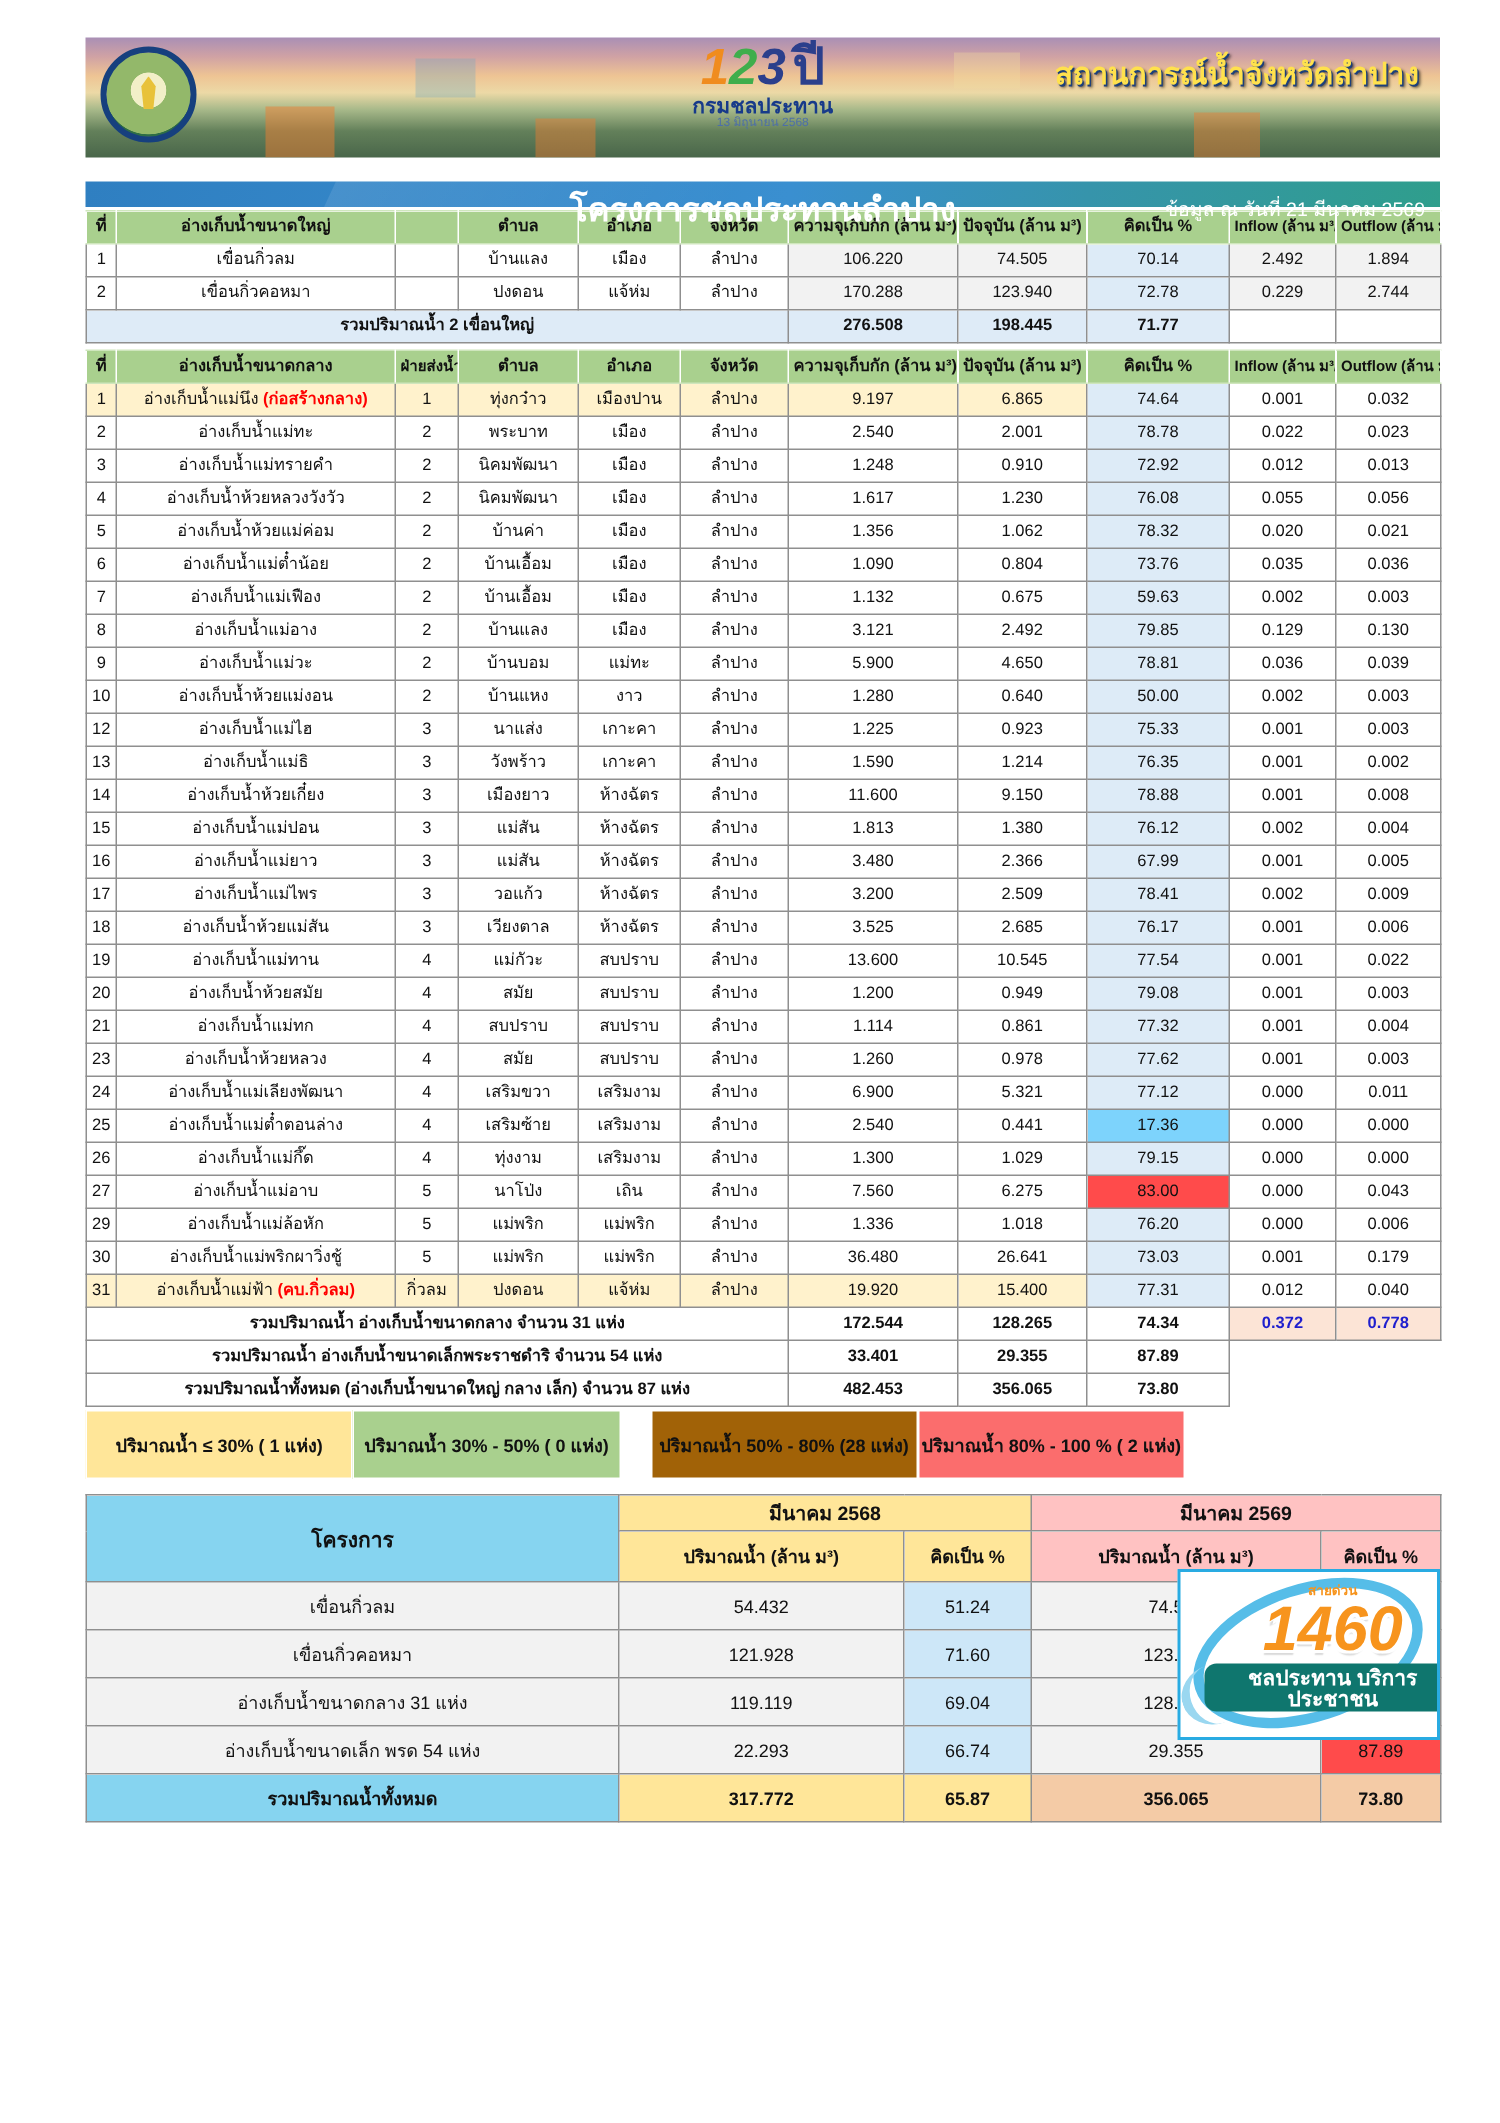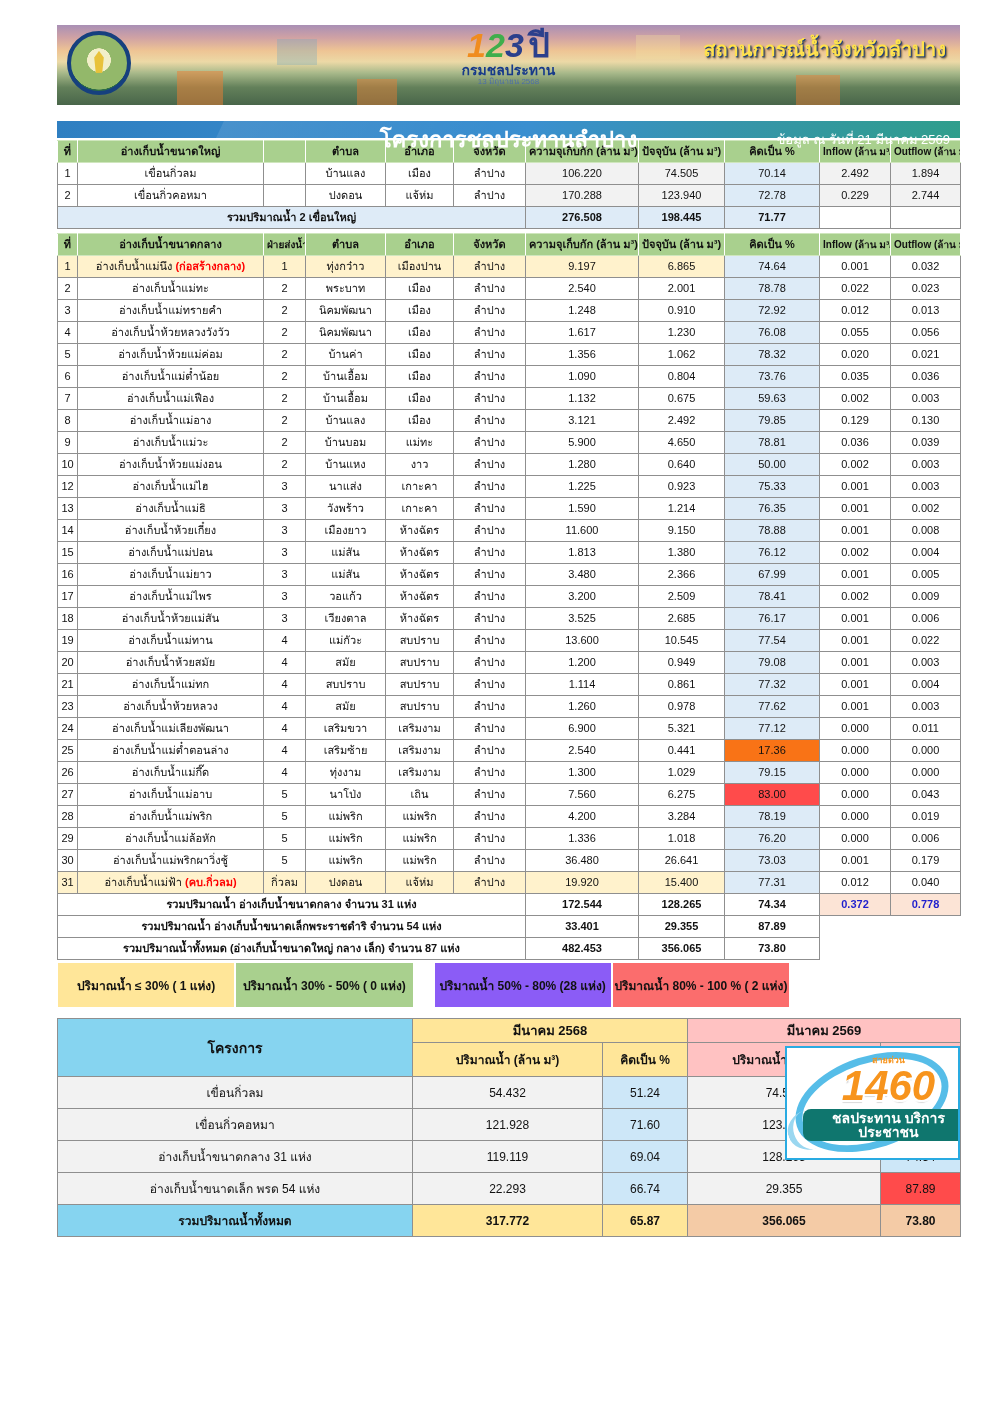--- a/index.html
+++ b/index.html
@@ -39,21 +39,21 @@
   .tb-title{position:absolute;left:0;right:0;top:1px;text-align:center;color:#fff;font-size:22px;font-weight:bold;}
   .tb-date{position:absolute;right:10px;top:8px;color:#fff;font-size:13px;}
 
   
   table.tbl{width:903px;border-collapse:collapse;table-layout:fixed;font-size:11px;margin-top:2px;}
   table.tbl td,table.tbl th{border:1px solid #8f8f8f;padding:0 3px;text-align:center;overflow:hidden;
         white-space:nowrap;height:22px;line-height:1.15;box-sizing:border-box;}
   table.tbl thead th{background:#a9d08e;font-weight:bold;border-color:#cfe6bd #ffffff;}
   th.small{font-size:10px;}
   td.t-left{text-align:left;padding-left:4px;}
-  .pb{background:#ddebf7;} .pr{background:#ff4b4b;} .pc{background:#f97316;}
+  .pb{background:#ddebf7;} .pr{background:#ff4b4b;} .pc{background:#7dd3fc;}
   .gray{background:#f2f2f2;}
   tr.cream td{background:#fff2cc;}
   tr.cream td.pb{background:#ddebf7;}
   tr.cream td.c-in,tr.cream td.c-out{background:#fff;}
   tr.t1total td{background:#deebf7;font-weight:bold;}
   tr.t1total td.c-in,tr.t1total td.c-out{background:#fff;}
   tr.sumrow td{height:31px;font-weight:bold;}
   td.peach{background:#fce4d6;color:#1f1fce;}
   .note{color:#ff0000;font-weight:bold;}
   .t1 td{height:22px;}
@@ -569,33 +569,20 @@
             <td class="t-left">นาโป่ง</td>
             <td class="t-left">เถิน</td>
             <td class="t-left">ลำปาง</td>
             <td>7.560</td>
             <td>6.275</td>
             <td class="pct pr">83.00</td>
             <td class="c-in">0.000</td>
             <td class="c-out">0.043</td>
           </tr>
 
-          <tr>
-            <td>28</td>
-            <td class="t-left"><span>อ่างเก็บน้ำแม่พริก</span> <span class="note"></span></td>
-            <td>5</td>
-            <td class="t-left">แม่พริก</td>
-            <td class="t-left">แม่พริก</td>
-            <td class="t-left">ลำปาง</td>
-            <td>4.200</td>
-            <td>3.284</td>
-            <td class="pct pb">78.19</td>
-            <td class="c-in">0.000</td>
-            <td class="c-out">0.019</td>
-          </tr>
 
           <tr>
             <td>29</td>
             <td class="t-left"><span>อ่างเก็บน้ำแม่ล้อหัก</span> <span class="note"></span></td>
             <td>5</td>
             <td class="t-left">แม่พริก</td>
             <td class="t-left">แม่พริก</td>
             <td class="t-left">ลำปาง</td>
             <td>1.336</td>
             <td>1.018</td>
@@ -663,21 +650,21 @@
     <div class="legend">
 
         <div class="lg" style="background: rgb(255, 230, 153);">
           <span>ปริมาณน้ำ ≤ 30% ( 1 แห่ง)</span>
         </div>
 
         <div class="lg" style="background: rgb(169, 208, 142);">
           <span>ปริมาณน้ำ 30% - 50% ( 0 แห่ง)</span>
         </div>
 
-        <div class="lg" style="background: #8b5cf6; margin-left: 20px;">
+        <div class="lg" style="background: #a16207; margin-left: 20px;">
           <span>ปริมาณน้ำ 50% - 80% (28 แห่ง)</span>
         </div>
 
         <div class="lg" style="background: rgb(251, 109, 109);">
           <span>ปริมาณน้ำ 80% - 100 % ( 2 แห่ง)</span>
         </div>
       </div>
 
     <table class="cmp">
       <colgroup>

